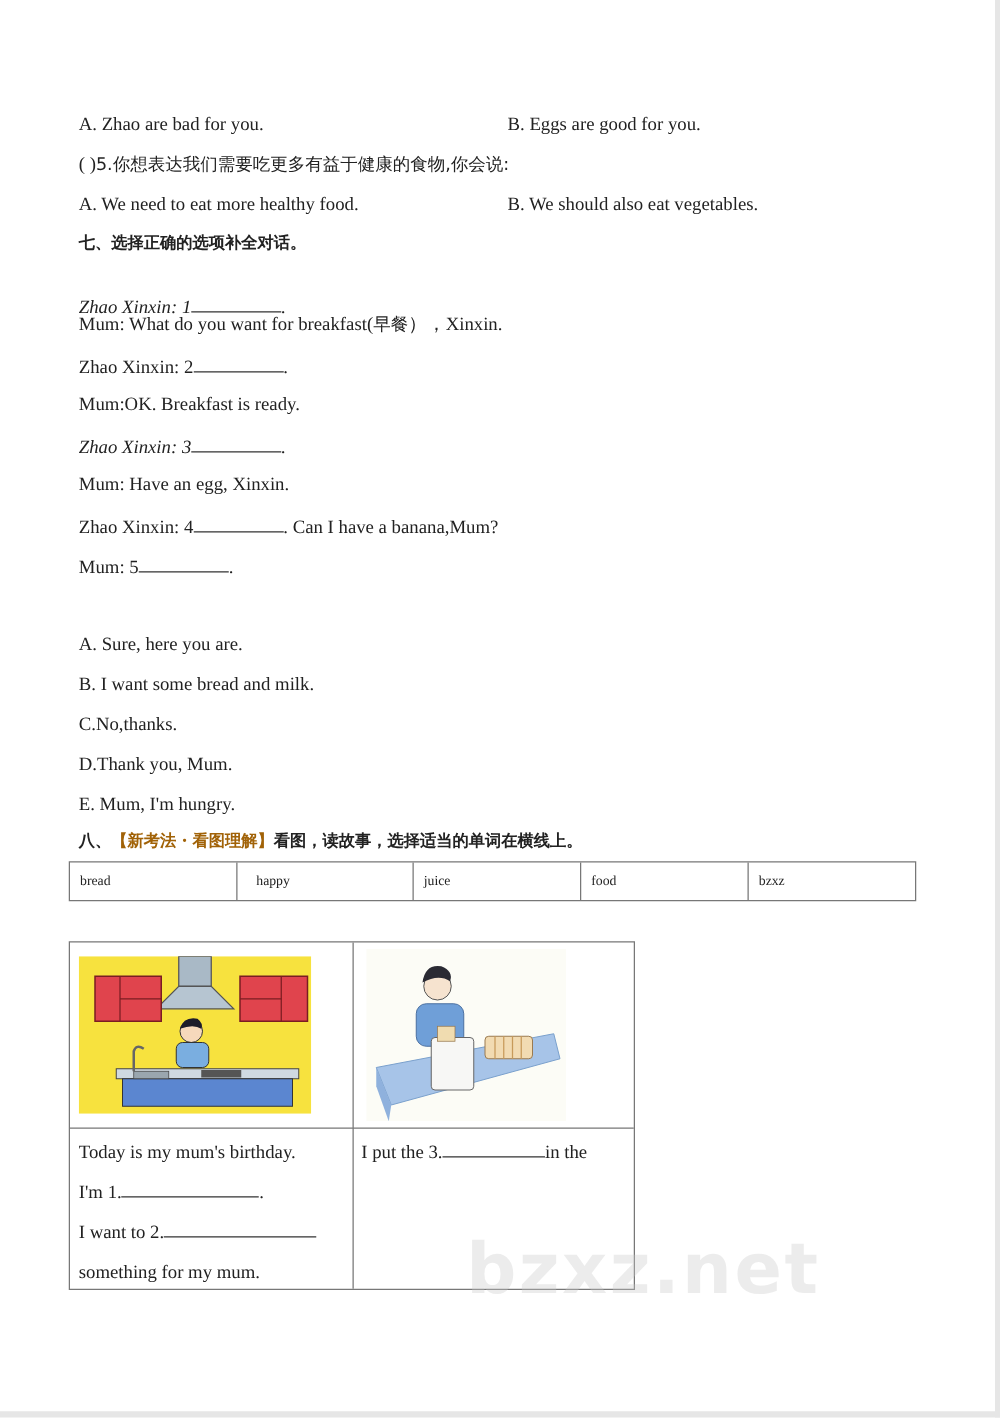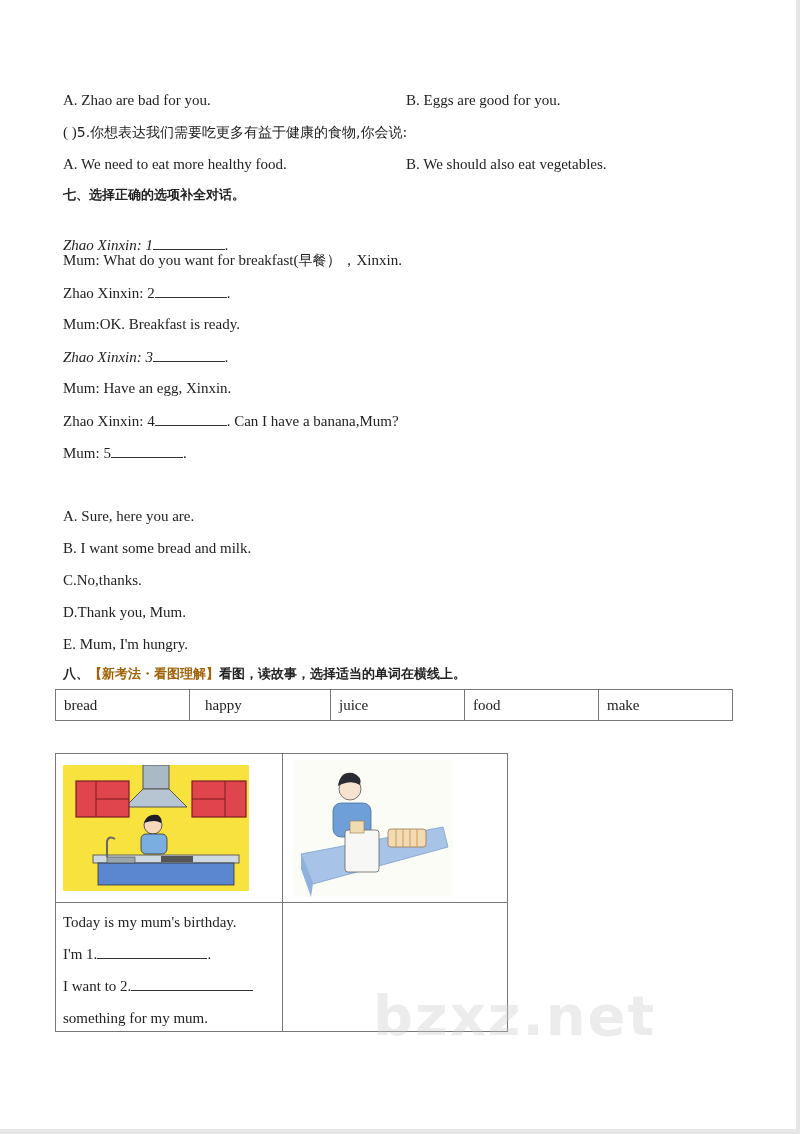--- a/index.html
+++ b/index.html
@@ -18,21 +18,21 @@
   .heading { font-family: "DejaVu Sans", "Liberation Sans", sans-serif; font-weight: bold; font-size: 13px; }
   .cn { font-family: "DejaVu Sans", "Liberation Sans", sans-serif; font-size: 14px; }
   .blank { display: inline-block; border-bottom: 1px solid #333; height: 14px; vertical-align: baseline; }
   .blue { color: #a16207; }
 
   .wordbank {
     position: absolute; left: 55px; top: 689px; width: 678px; height: 32px;
     border: 1px solid #777; display: flex; box-sizing: border-box;
   }
   .wordbank .cell {
-    flex: 1; border-right: 1px solid #777; font-size: 15px; line-height: 30px; padding-left: 8px; box-sizing: border-box;
+    flex: 1; border-right: 1px solid #777; font-size: 11px; line-height: 30px; padding-left: 8px; box-sizing: border-box;
   }
   .wordbank .cell:last-child { border-right: none; }
   .wordbank .cell.pad { padding-left: 15px; }
 
   .story {
     position: absolute; left: 55px; top: 753px; width: 453px; height: 279px;
     border: 1px solid #777; box-sizing: border-box;
   }
   .story .vdiv { position: absolute; left: 226px; top: 0; bottom: 0; border-left: 1px solid #777; }
   .story .hdiv { position: absolute; left: 0; right: 0; top: 148px; border-top: 1px solid #777; }
@@ -95,21 +95,21 @@
 
 <div class="line heading" style="top:665px;">
   <span>八、</span><span class="blue">【新考法・看图理解】</span><span>看图，读故事，选择适当的单词在横线上。</span>
 </div>
 
 <div class="wordbank">
   <div class="cell">bread</div>
   <div class="cell pad">happy</div>
   <div class="cell">juice</div>
   <div class="cell">food</div>
-  <div class="cell">make</div>
+  <div class="cell">bzxz</div>
 </div>
 
 <div class="story">
   <div class="vdiv"></div>
   <div class="hdiv"></div>
 
   <svg class="pic" style="left:7px; top:11px;" width="186" height="126" viewBox="0 0 186 126">
     <rect width="186" height="126" fill="#f7e23e"></rect>
 
     <rect x="80" y="0" width="26" height="24" fill="#a9b9c6" stroke="#555" stroke-width="1"></rect>
@@ -154,16 +154,17 @@
   </svg>
 
   <div class="story-text" style="left:7px; top:152px;">
     <div>Today is my mum's birthday.</div>
     <div><span>I'm 1.</span><span class="blank" style="width:110px;"></span><span>.</span></div>
     <div><span>I want to 2.</span><span class="blank" style="width:122px;"></span></div>
     <div>something for my mum.</div>
   </div>
 
   <div class="story-text" style="left:233px; top:152px;">
+    <div><span>I put the 3.</span><span class="blank" style="width:82px;"></span><span>in the</span></div>
   </div>
 </div>
 
 <div class="watermark">bzxz.net</div>
 
 </body></html>

